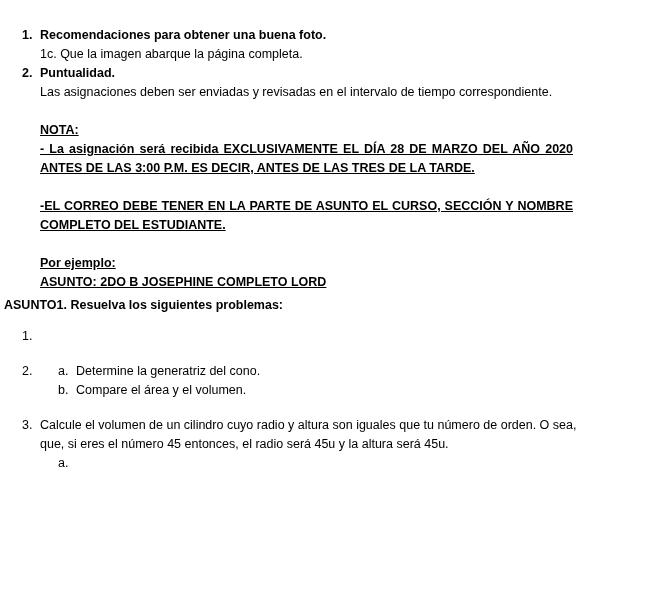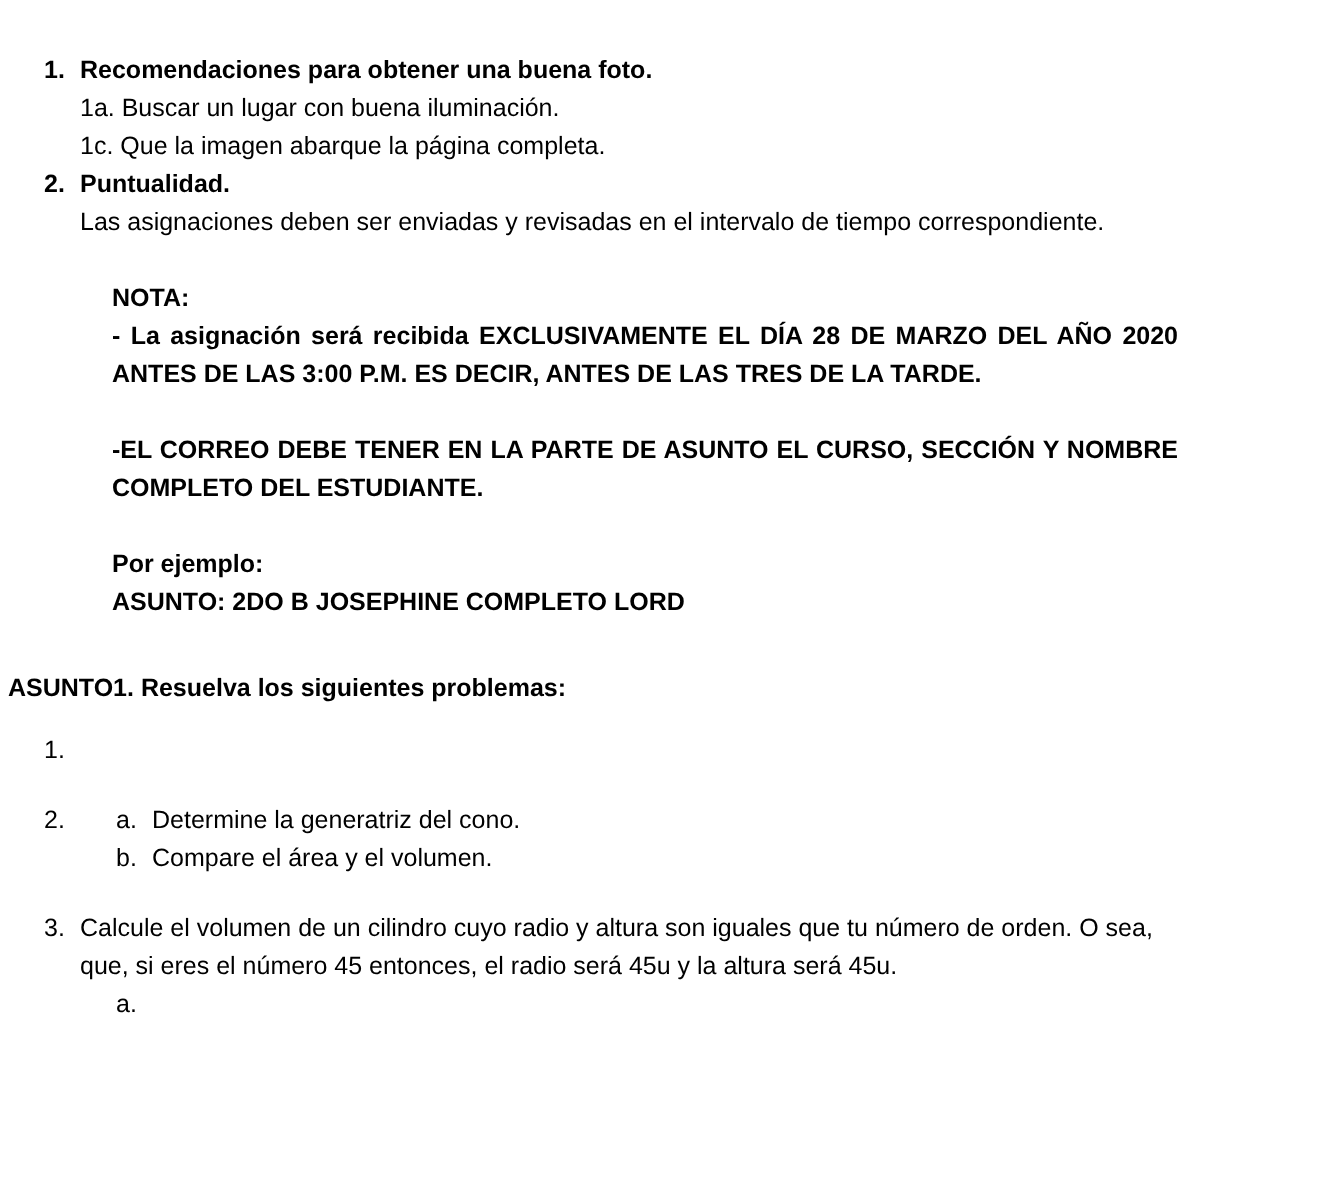--- a/index.html
+++ b/index.html
@@ -24,48 +24,48 @@
   .row { display: flex; align-items: flex-start; }
   .row .num {
     flex: 0 0 18px;
     margin-left: 18px;
   }
   .row .content {
     flex: 1 1 auto;
     max-width: 550px;
   }
   .nota-block {
-    margin-left: 52px;
+    margin-left: 36px;
     width: 533px;
+    text-decoration: underline;
   }
   .nota-para {
     text-align: justify;
     margin: 0;
   }
   .gap-1 { margin-top: 19px; }
   .heading-flush {
-    margin-top: 24px;
+    margin-top: 4px;
     margin-left: 0;
   }
   .problems { margin-top: 12px; }
   .problem { margin-bottom: 16px; }
   .sub-row { display: flex; margin-left: 18px; }
   .sub-row .letter { flex: 0 0 18px; }
   p { margin: 0; }
 </style>
 </head>
 <body>
 
 <div class="page">
 
   <div class="row">
     <span class="num bold">1.</span>
     <div class="content">
       <div class="bold">Recomendaciones para obtener una buena foto.</div>
-      <div>1a. Buscar un lugar con buena iluminación.</div>
       <div>1c. Que la imagen abarque la página completa.</div>
     </div>
   </div>
 
   <div class="row">
     <span class="num bold">2.</span>
     <div class="content">
       <div class="bold">Puntualidad.</div>
       <div>Las asignaciones deben ser enviadas y revisadas en el intervalo de tiempo correspondiente.</div>
     </div>

